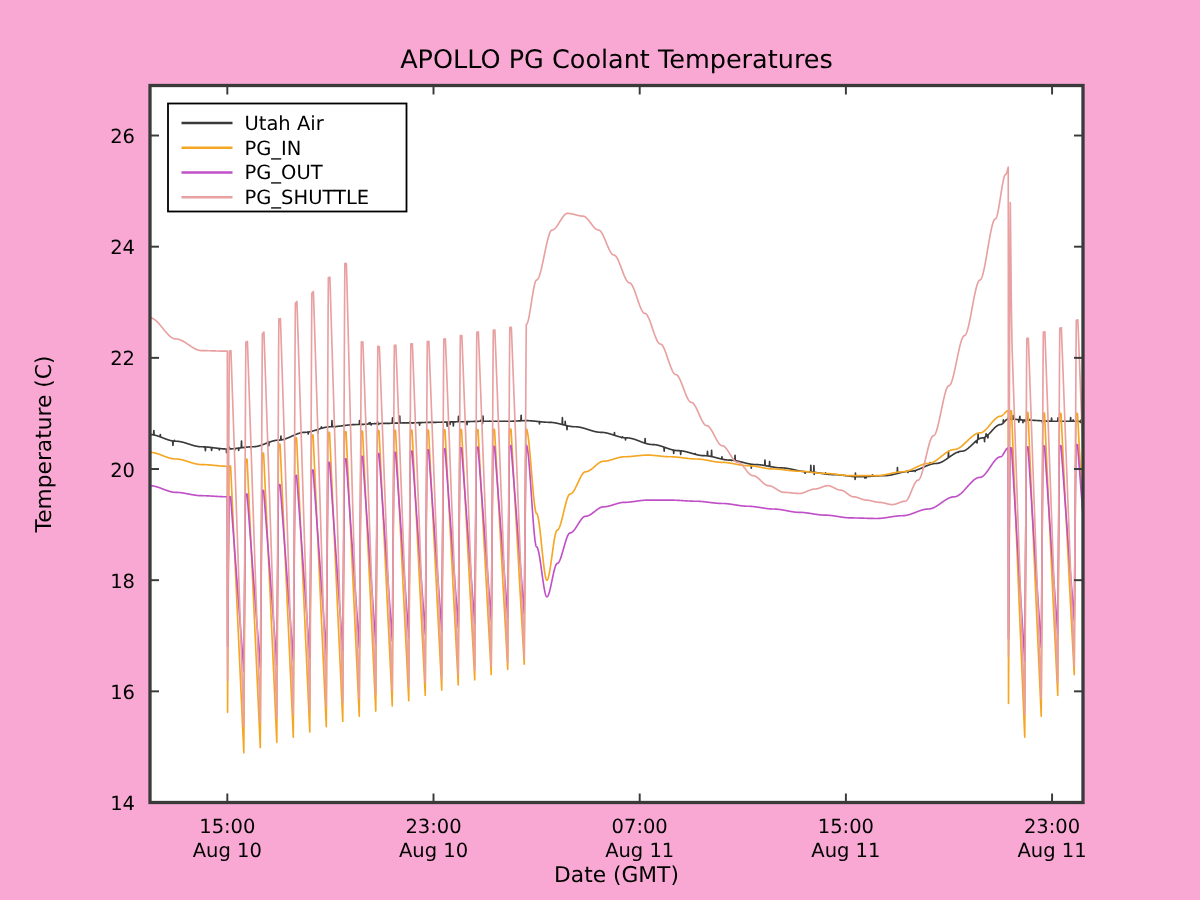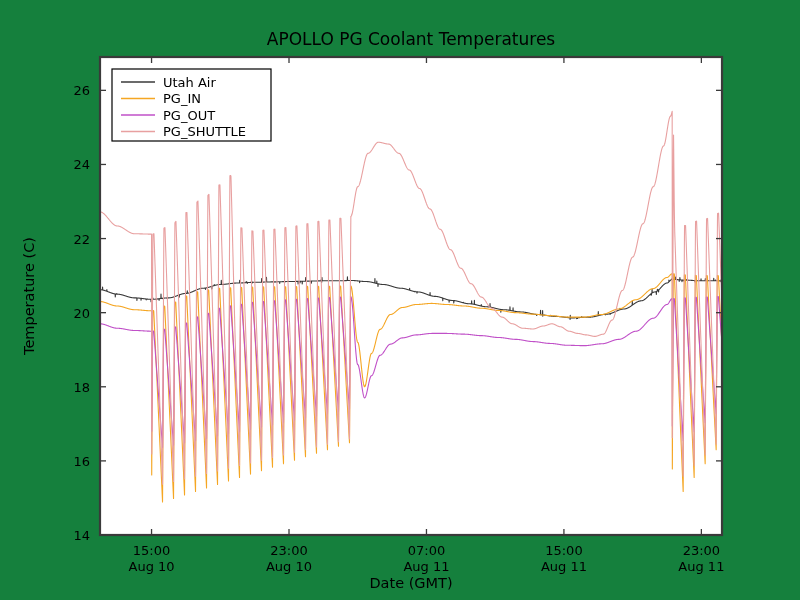--- a/index.html
+++ b/index.html
@@ -10,21 +10,21 @@
   body {
     width: 800px;
     height: 600px;
     font-family: "DejaVu Sans", sans-serif;
     overflow: hidden;
   }
   #figure {
     position: relative;
     width: 800px;
     height: 600px;
-    background: #15803d;
+    background: #f9a8d4;
   }
   #chart-svg {
     position: absolute;
     left: 0;
     top: 0;
     width: 800px;
     height: 600px;
   }
   .chart-title {
     font-size: 17px;

